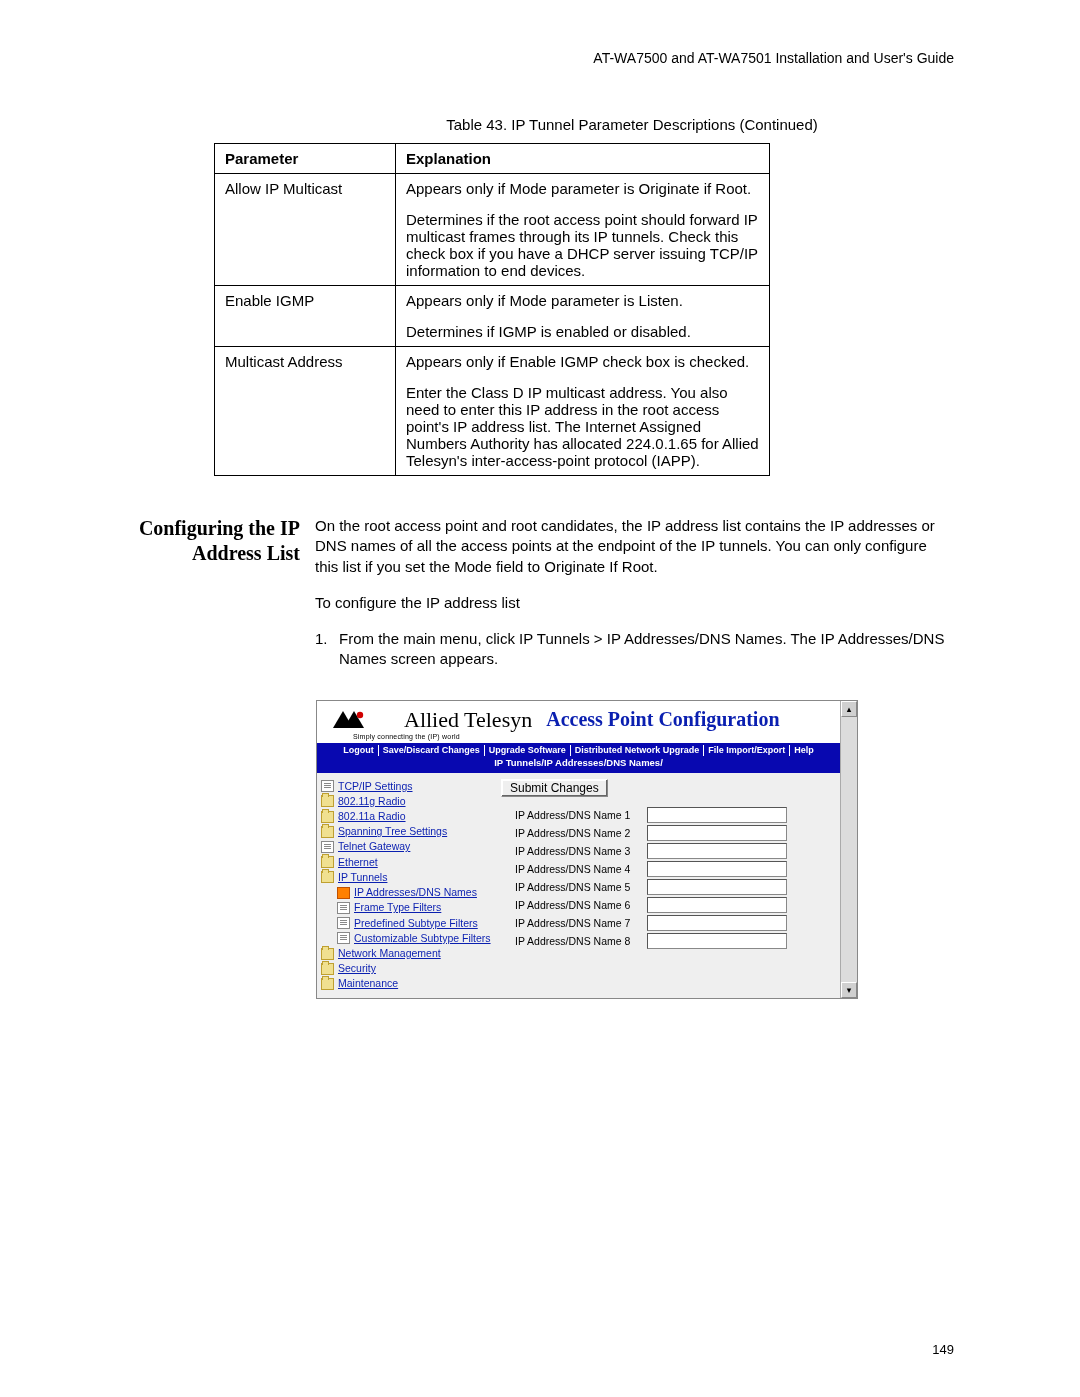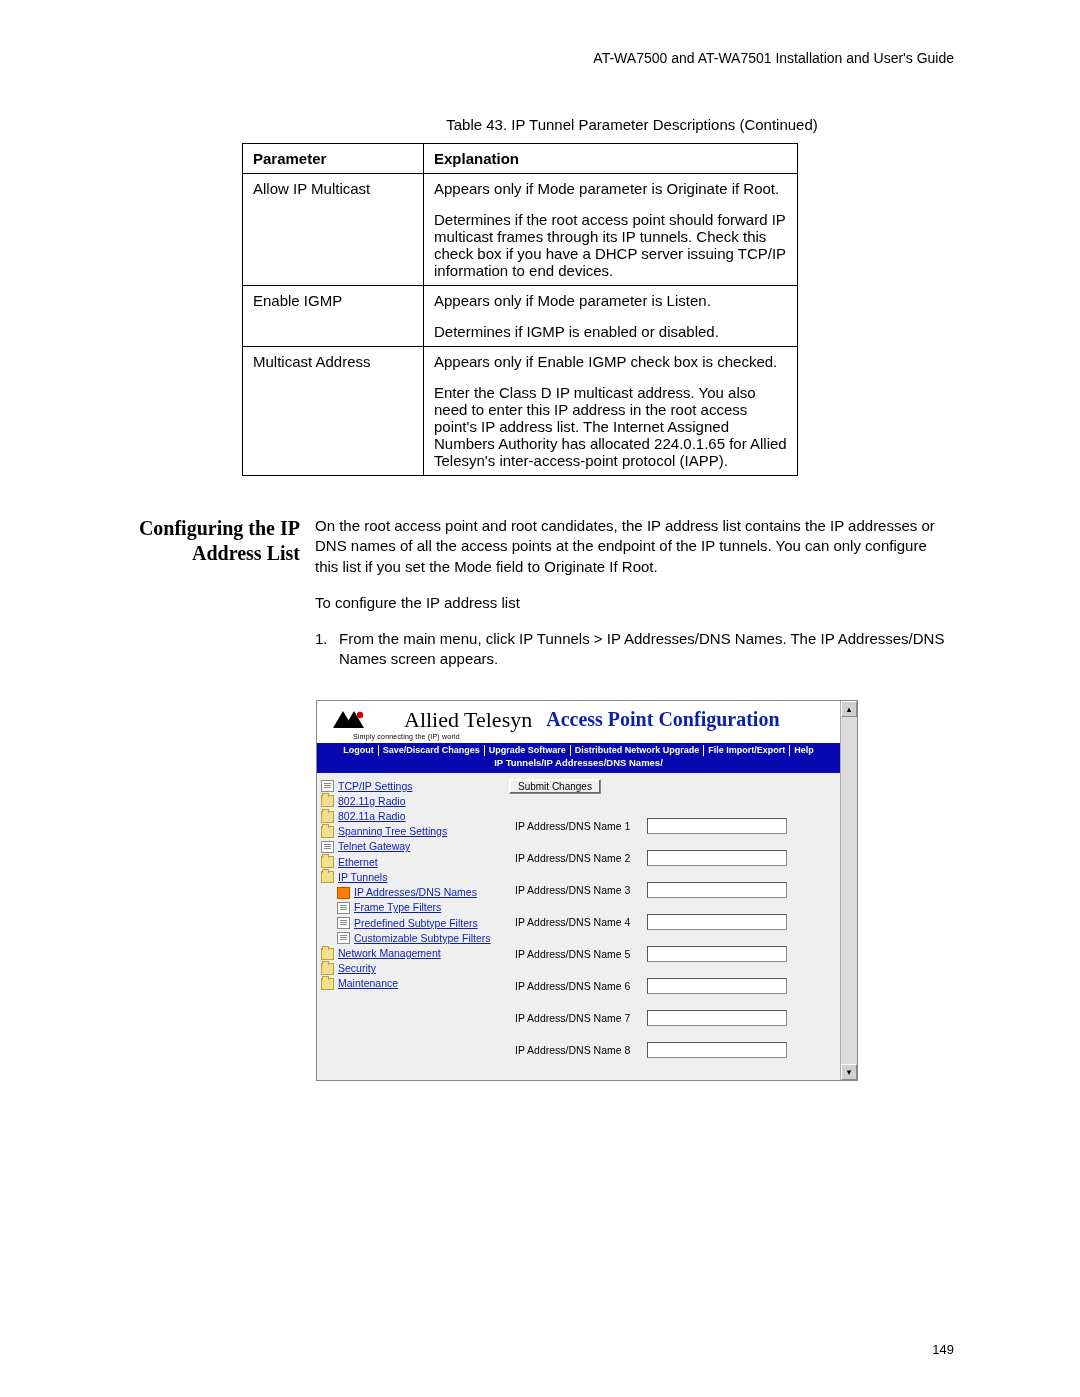--- a/index.html
+++ b/index.html
@@ -24,21 +24,21 @@
   }
   .table-caption {
     text-align: center;
     font-size: 15px;
     margin-bottom: 10px;
     margin-left: 180px;
   }
   table.params {
     border-collapse: collapse;
     width: 556px;
-    margin-left: 112px;
+    margin-left: 84px;
     margin-bottom: 40px;
   }
   table.params th, table.params td {
     border: 1px solid #000;
     padding: 6px 10px;
     text-align: left;
     vertical-align: top;
     font-size: 15px;
   }
   table.params th {
@@ -178,35 +178,34 @@
     content:""; position:absolute; left:2px; right:2px; top:2px; height:1px;
     background:#888; box-shadow:0 2px 0 #888, 0 4px 0 #888;
   }
   .ico.orange { background:#ff8000; border-color:#c05000;}
   .appshot-content {
     flex:1;
     padding: 6px 8px;
     font-size: 10.5px;
   }
   .submit-btn {
-    font-size: 10px;
+    font-size: 12px;
     padding: 1px 8px;
     background:#efefef;
     border:1px solid #888;
     border-top-color:#fff; border-left-color:#fff;
     box-shadow: inset -1px -1px 0 #666, inset 1px 1px 0 #fff;
     cursor: pointer;
     margin-bottom: 8px;
-    margin-left: 8px;
   }
   .field-row {
     display:flex;
     align-items:center;
     gap:8px;
-    margin: 16px 0;
+    margin: 2px 0;
   }
   .field-row label { width: 124px; text-align:left; font-size:10.5px; padding-left:14px;}
   .field-row input {
     width: 134px;
     height: 14px;
     border: 1px solid #888;
     border-top-color:#555; border-left-color:#555;
     background:#fff;
     font-size: 10px;
     padding: 0 2px;

